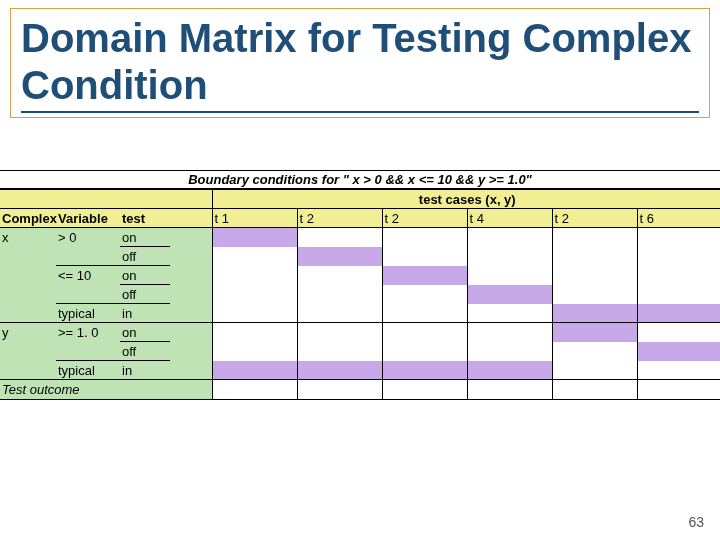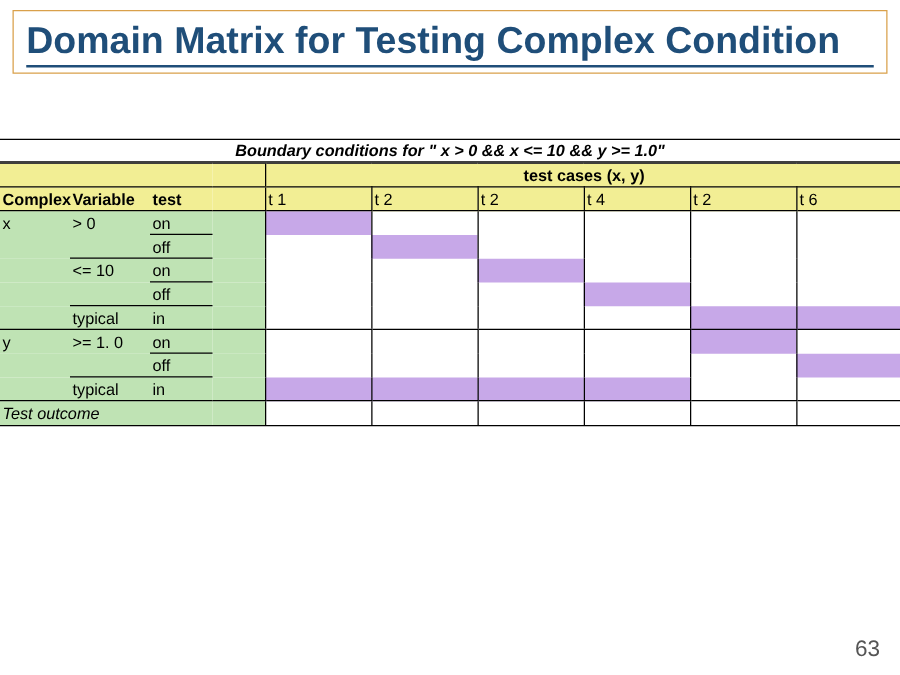--- a/index.html
+++ b/index.html
@@ -11,21 +11,21 @@
     font-family: Arial, Helvetica, sans-serif;
     position: relative;
   }
   .title-box {
     margin: 8px 10px 0 10px;
     border: 1px solid #d9a04a;
     padding: 6px 10px 4px 10px;
   }
   .title-box h1 {
     margin: 0;
-    font-size: 30px;
+    font-size: 40px;
     font-weight: bold;
     color: #1f4e79;
     line-height: 1.18;
   }
   .title-underline {
     height: 2px;
     background: #1f4e79;
     margin: 2px 0 0 0;
   }
   .matrix {
@@ -74,21 +74,21 @@
   .g { background: #bfe3b4; }
   .vsep { border-left: 1px solid #000; }
   .u { border-top: 1px solid #000; margin-top: 16px; } 
   .bt { border-bottom: 1px solid #000000; }
   .purple { background: #c7a8e8; }
   .outcome-row td.g { font-style: italic; }
   .pagenum {
     position: absolute;
     bottom: 10px;
     right: 16px;
-    font-size: 18px;
+    font-size: 14px;
     color: #555;
   }
 </style>
 </head>
 <body>
 
 <div class="title-box">
   <h1>Domain Matrix for Testing Complex Condition</h1>
   <div class="title-underline"></div>
 </div>

